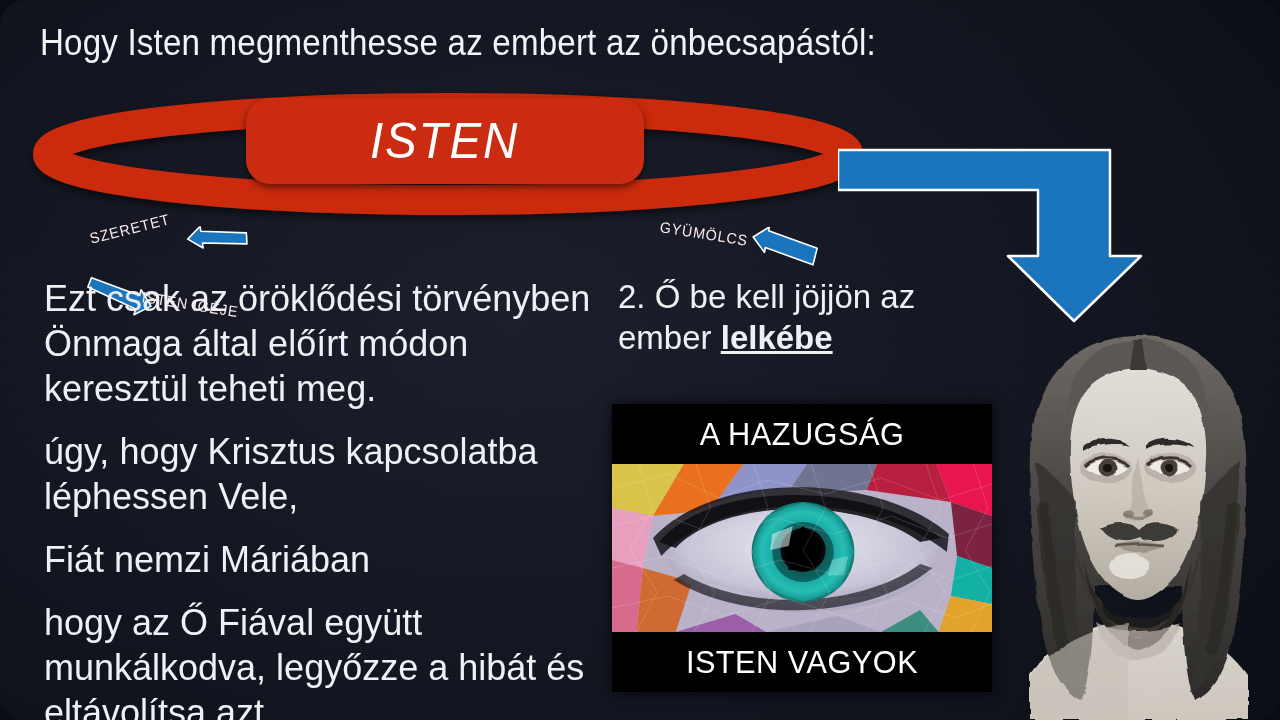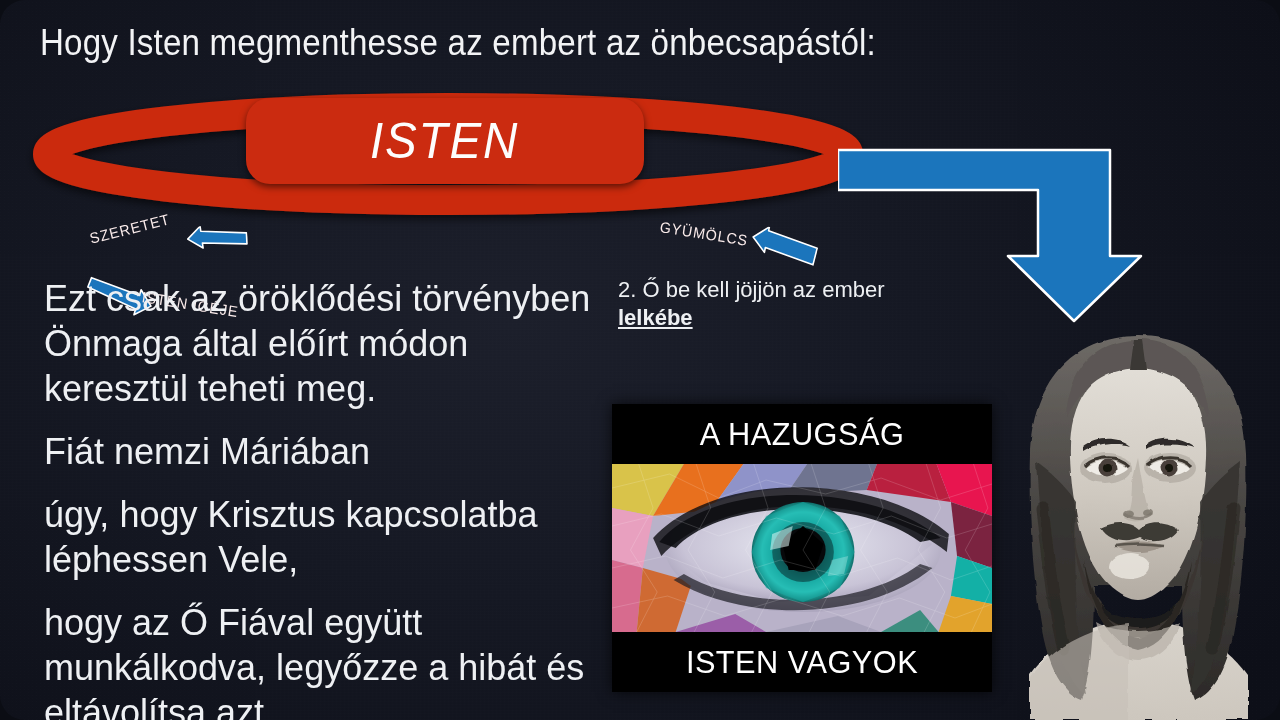--- a/index.html
+++ b/index.html
@@ -119,21 +119,21 @@
   }
   #left-col p { margin: 0 0 18px 0; }
   #left-col p:last-child { margin-bottom: 0; }
 
   #right-col {
     position: absolute;
     left: 618px;
     top: 276px;
     width: 330px;
     color: #eef0f3;
-    font-size: 22px;
+    font-size: 33px;
     line-height: 1.25;
   }
   #right-col p { margin: 0; }
   .emph { font-weight: bold; text-decoration: underline; }
 
   
   #eye-card {
     position: absolute;
     left: 612px;
     top: 404px;
@@ -220,22 +220,22 @@
              L303 108
              L236 173
              L170 108
              L200 108
              L200 42
              L0 42 Z" fill="#1b75bc" stroke="#ffffff" stroke-width="2.5" stroke-linejoin="round"></path>
   </svg>
 
   <div id="left-col">
     <p>Ezt csak az öröklődési törvényben Önmaga által előírt módon keresztül teheti meg.</p>
+    <p>úgy, hogy Krisztus kapcsolatba léphessen Vele,</p>
     <p>Fiát nemzi Máriában</p>
-    <p>úgy, hogy Krisztus kapcsolatba léphessen Vele,</p>
     <p>hogy az Ő Fiával együtt munkálkodva, legyőzze a hibát és eltávolítsa azt.</p>
   </div>
 
   <div id="right-col">
     <p><span>2. Ő be kell jöjjön az ember </span><span class="emph">lelkébe</span></p>
   </div>
 
   <div id="eye-card">
     <div class="eye-caption">A HAZUGSÁG</div>
     <div id="eye-image">

